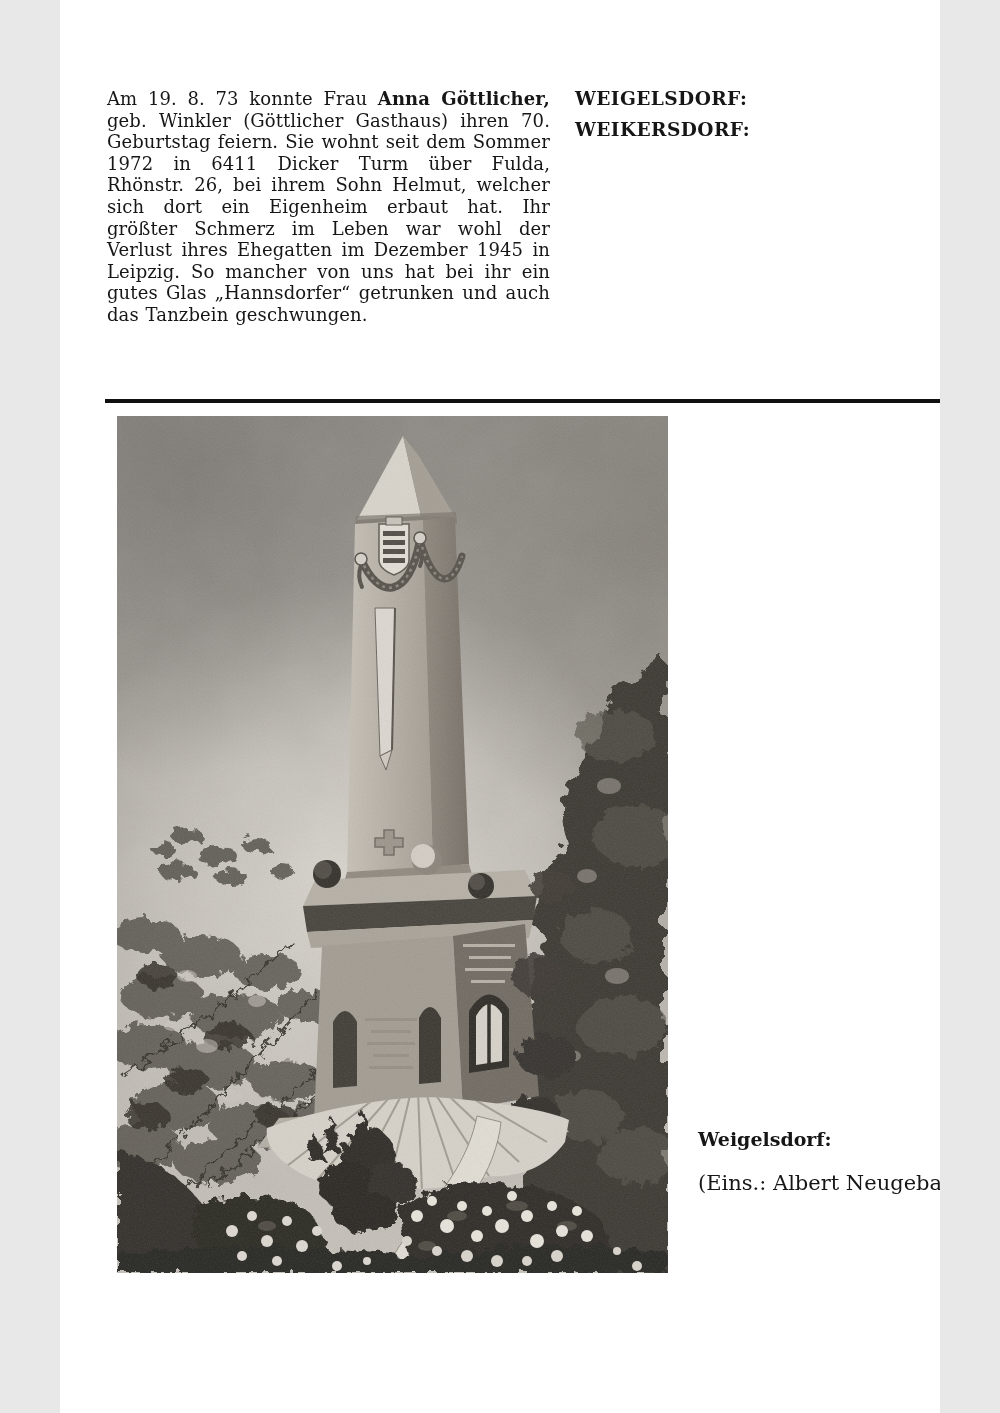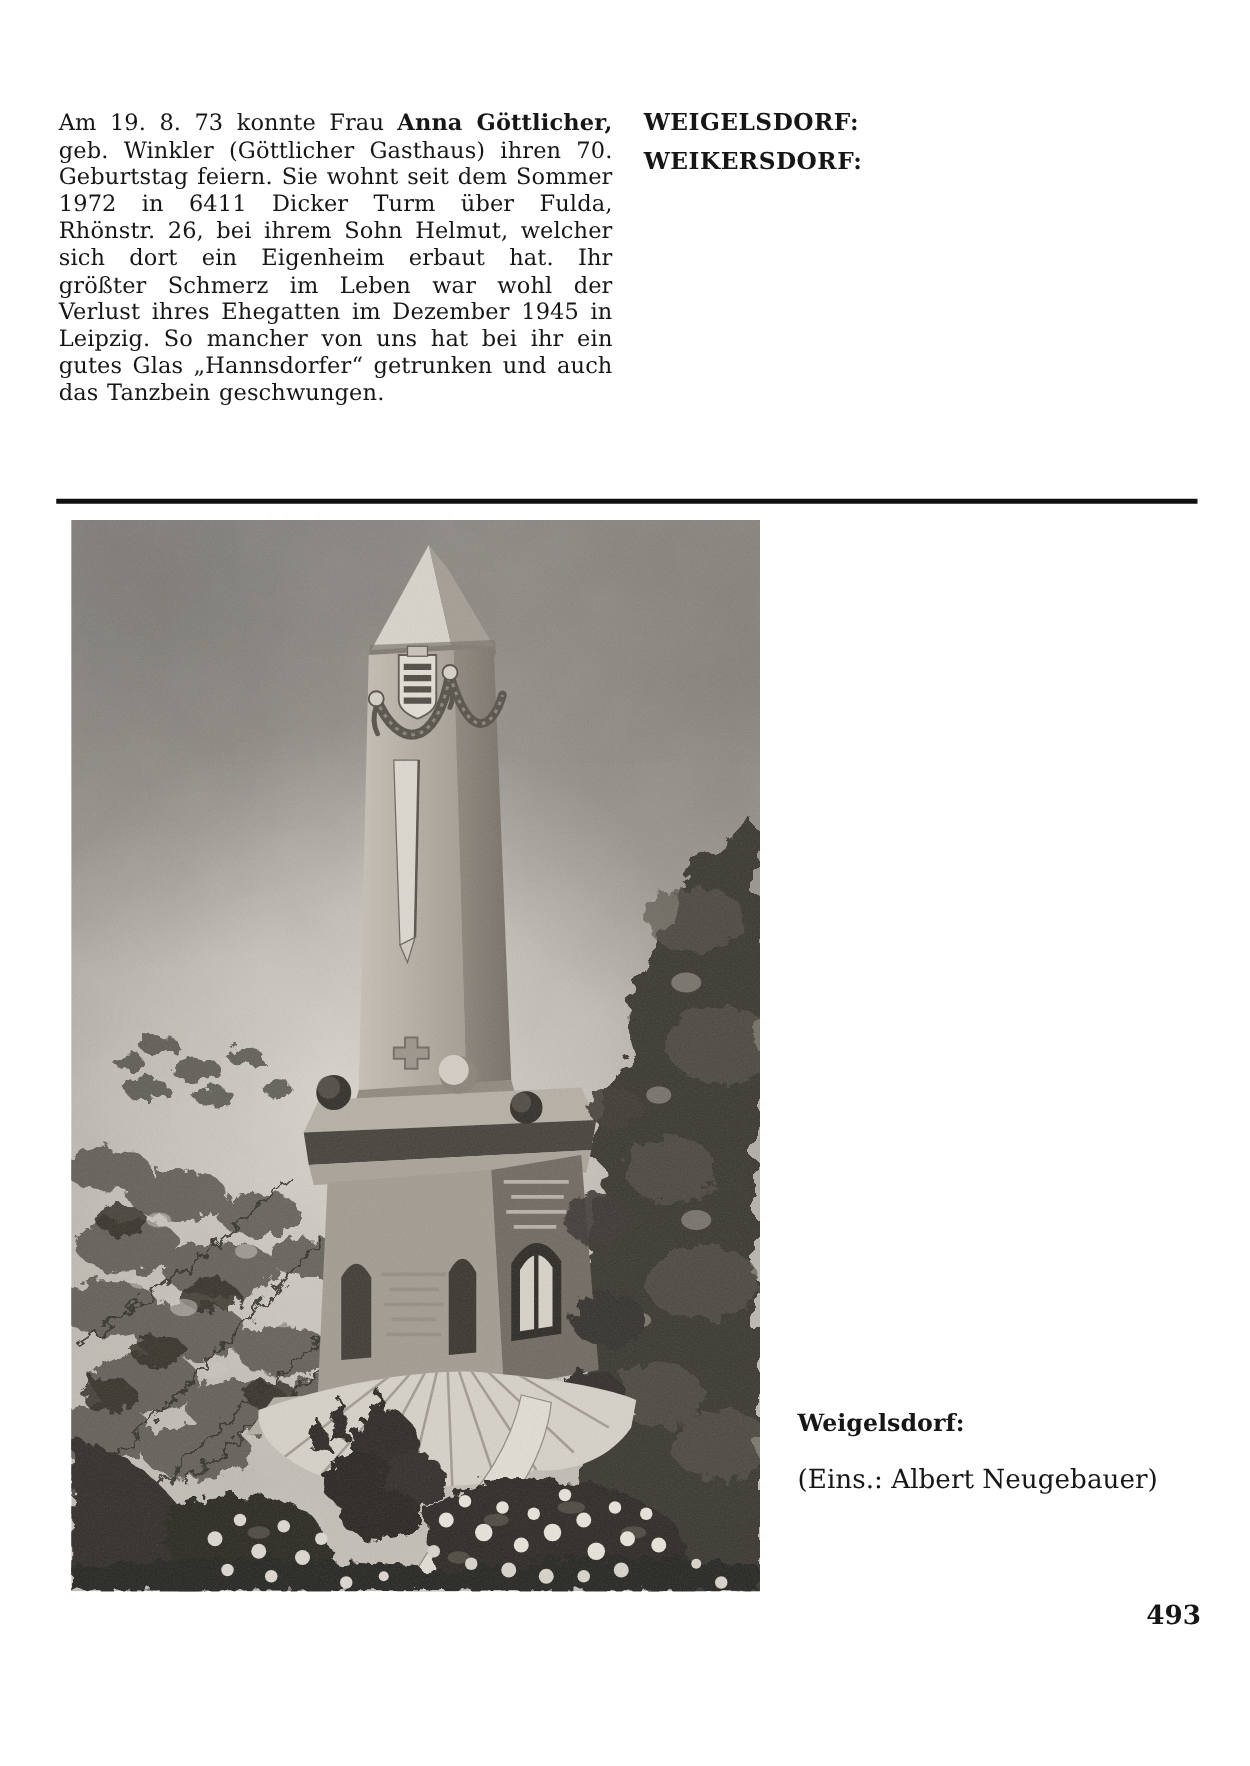--- a/index.html
+++ b/index.html
@@ -1,17 +1,17 @@
 <!DOCTYPE html>
 <html lang="de"><head>
 <meta charset="utf-8">
 <style>
   html,body { margin:0; padding:0; background:#e8e8e8; }
   .page {
-    position:relative; width:1000px; height:1413px; background:#ffffff;
+    position:relative; width:880px; height:1413px; background:#ffffff;
     font-family:"DejaVu Serif","Liberation Serif",serif; color:#161616;
     margin:0 auto; overflow:hidden;
   }
   .col {
     position:absolute; top:88px; width:443px;
     font-size:18px; line-height:21.6px; text-align:justify;
     letter-spacing:0.1px; word-spacing:1px;
   }
   .col-left  { left:47px; }
   .col-right { left:515px; }

